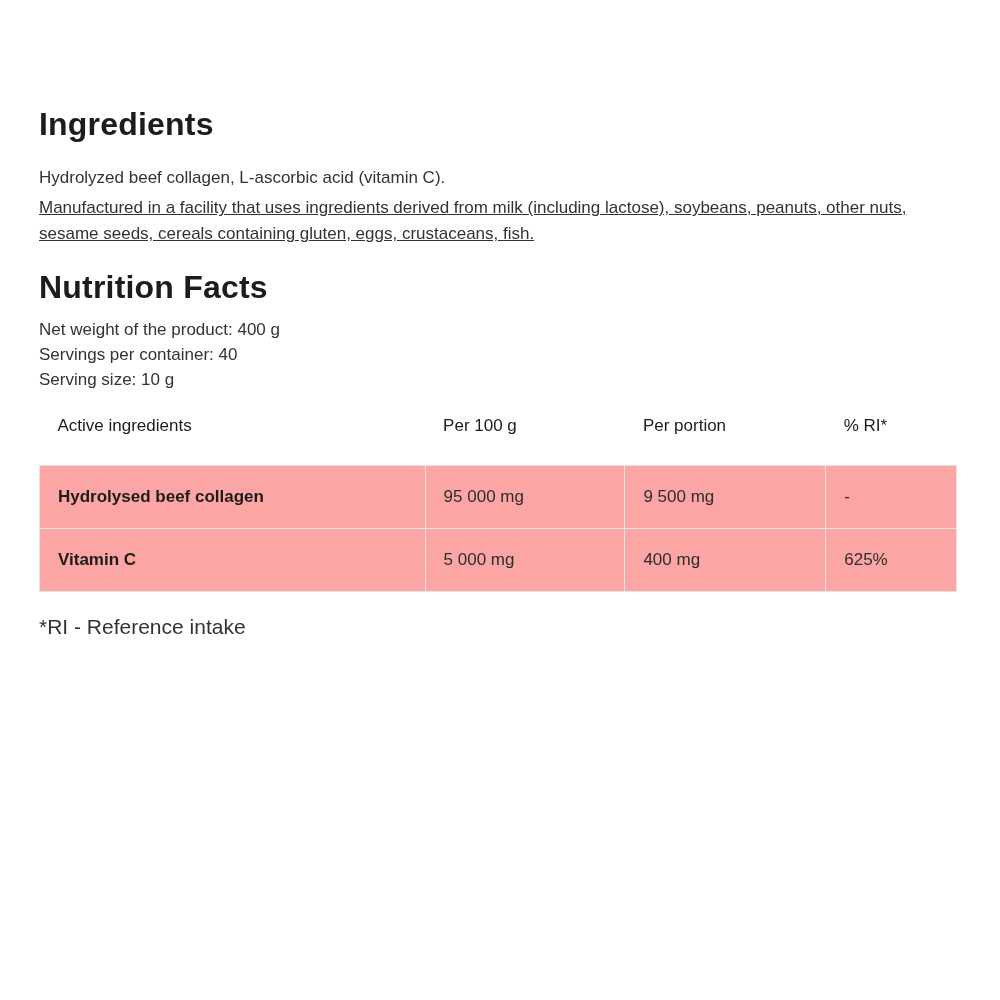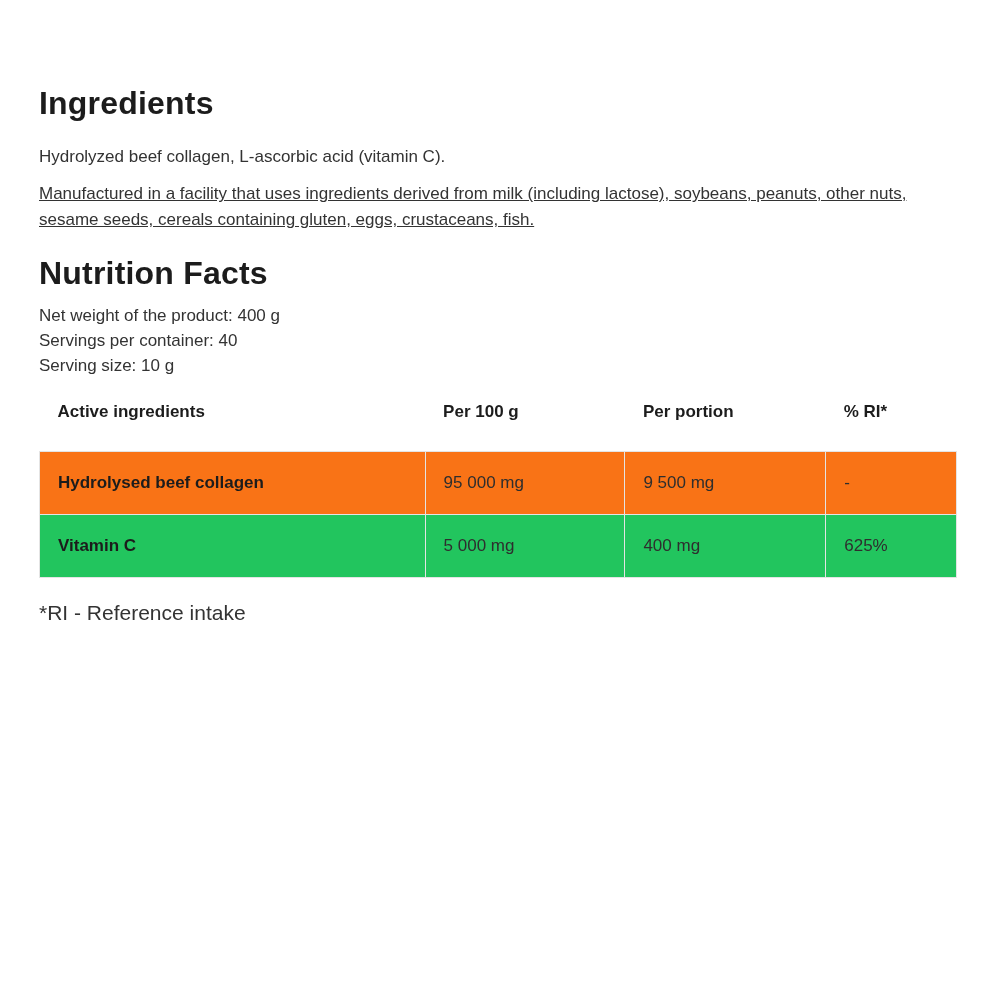--- a/index.html
+++ b/index.html
@@ -5,71 +5,71 @@
   * { margin: 0; padding: 0; box-sizing: border-box; }
   html, body {
     width: 1000px;
     height: 1000px;
     background: #ffffff;
     font-family: "Liberation Sans", sans-serif;
     color: #2e2e2e;
     overflow: hidden;
   }
   .page {
-    padding: 84px 43px 0 39px;
+    padding: 105px 43px 0 39px;
     width: 956px;
   }
   h2.section-title {
     font-size: 32px;
     font-weight: 700;
     color: #1c1c1c;
     letter-spacing: 0.2px;
     line-height: 1.2;
   }
   .ingredients-title { margin-bottom: 22px; }
   .para {
     font-size: 17px;
     line-height: 26px;
     color: #333333;
   }
-  .composition { margin-bottom: 11px; }
+  .composition { margin-bottom: 4px; }
   .allergen { margin-bottom: 21px; max-width: 920px; text-decoration: underline; }
   .nutrition-title { margin-bottom: 10px; }
   .facts-line {
     font-size: 17px;
     line-height: 25px;
     color: #333333;
   }
   .facts-block { margin-bottom: 24px; }
   table.ingredients-table {
     width: 918px;
     border-collapse: collapse;
     table-layout: fixed;
     font-size: 17px;
   }
   table.ingredients-table th:nth-child(1) { width: 42.05%; }
   table.ingredients-table th:nth-child(2) { width: 21.79%; }
   table.ingredients-table th:nth-child(3) { width: 21.90%; }
   table.ingredients-table th:nth-child(4) { width: 14.26%; }
   table.ingredients-table thead th {
     text-align: left;
-    font-weight: 700;
+    font-weight: 400;
     color: #1c1c1c;
     padding: 0 18px 29px 18px;
     border: none;
   }
   table.ingredients-table tbody td {
     border: 1px solid #e4e4e4;
     padding: 20px 18px;
     height: 63px;
     vertical-align: middle;
     color: #2e2e2e;
-    background: #f97316;
+    background: #fca5a5;
   }
-  table.ingredients-table tbody tr:nth-child(2) td { background: #22c55e; }
+  table.ingredients-table tbody tr:nth-child(2) td { background: #fca5a5; }
   table.ingredients-table tbody td.ing-name {
     font-weight: 700;
     color: #1c1c1c;
   }
   .footnote {
     margin-top: 23px;
     font-size: 21px;
     color: #333333;
   }
 </style>

